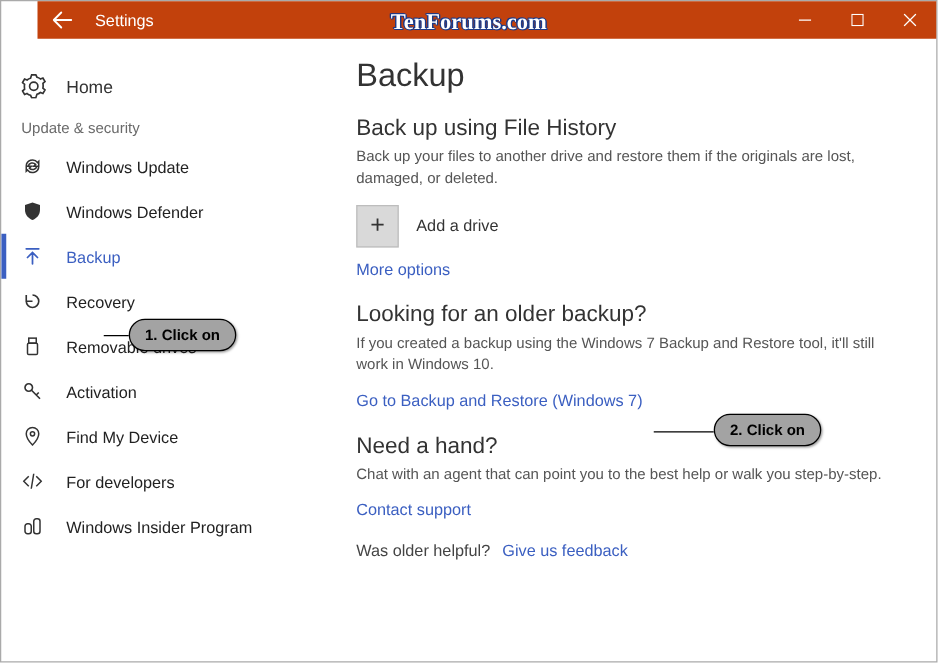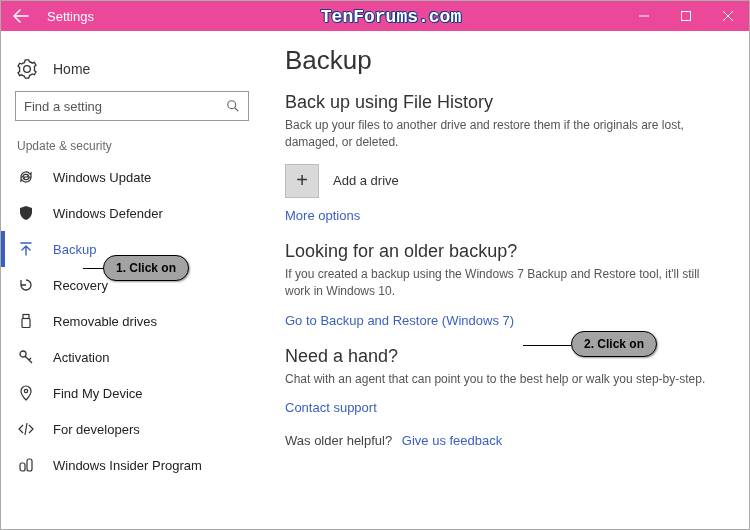--- a/index.html
+++ b/index.html
@@ -1,22 +1,22 @@
 <!DOCTYPE html>
 <html><head>
 <meta charset="utf-8">
 <style>
   * { box-sizing: border-box; margin: 0; padding: 0; }
   body { font-family: "Segoe UI", Arial, sans-serif; font-size: 13px; color: #333; background: #fff; width: 750px; height: 530px; overflow: hidden; position: relative; border: 1px solid #aaa; }
-  .titlebar { background: #ec4899; height: 30px; display: flex; align-items: center; color: #fff; position: relative; }
+  .titlebar { background: #c2410c; height: 30px; display: flex; align-items: center; color: #fff; position: relative; margin-left: 29px; }
   .titlebar .back { width: 40px; display:flex; align-items:center; justify-content:center; height:100%; }
   .titlebar .title { margin-left: 6px; font-size: 13px; }
   .titlebar .wincontrols { margin-left:auto; display:flex; height:100%; }
   .titlebar .wincontrols div { width:42px; display:flex; align-items:center; justify-content:center; }
-  .watermark { position:absolute; left:50%; transform:translateX(-50%); top:6px; font-family: Liberation Mono, monospace; font-size:18px; font-weight:bold; color:#fff; text-shadow: -1px 0 #1a3a8a, 1px 0 #1a3a8a, 0 -1px #1a3a8a, 0 1px #1a3a8a, -1px -1px #1a3a8a, 1px 1px #1a3a8a; pointer-events:none; z-index:50;margin-left:16px; }
+  .watermark { position:absolute; left:50%; transform:translateX(-50%); top:6px; font-family: Liberation Serif, serif; font-size:18px; font-weight:bold; color:#fff; text-shadow: -1px 0 #1a3a8a, 1px 0 #1a3a8a, 0 -1px #1a3a8a, 0 1px #1a3a8a, -1px -1px #1a3a8a, 1px 1px #1a3a8a; pointer-events:none; z-index:50; }
   .content { display:flex; height: calc(100% - 30px); }
   .sidebar { width: 262px; border-right: 0; padding: 24px 0 0 0; overflow:auto; }
   .home-row { display:flex; align-items:center; padding: 4px 16px 12px 16px; }
   .home-row .lbl { margin-left: 16px; font-size: 14px; }
   .searchbox { margin: 0 14px 14px 14px; border:1px solid #999; height:30px; display:flex; align-items:center; padding:0 8px; font-size:13px; color:#555; justify-content:space-between; }
   .section-label { color:#6a6a6a; font-size:12px; padding: 4px 16px 6px 16px; }
   .nav-item { display:flex; align-items:center; height:36px; padding-left:16px; font-size:13px; color:#222; position:relative; }
   .nav-item .ico { width:18px; height:18px; display:flex; align-items:center; justify-content:center; margin-right:18px; color:#333; }
   .nav-item.active { color:#3b5fc1; }
   .nav-item.active::before { content:""; position:absolute; left:0; top:0; bottom:0; width:4px; background:#3b5fc1; }
@@ -76,29 +76,20 @@
   <div class="sidebar">
     <div class="home-row">
       <span>
         <svg width="20" height="20" viewBox="0 0 24 24">
             <path fill="none" stroke="#333" stroke-width="1.6" d="M12 8a4 4 0 1 0 0 8 4 4 0 0 0 0-8zm9 4c0 .7-.1 1.3-.2 1.9l2 1.6-2 3.4-2.4-.9c-1 .8-2.1 1.4-3.3 1.7L14 23h-4l-1.1-2.3c-1.2-.3-2.3-.9-3.3-1.7l-2.4.9-2-3.4 2-1.6C3.1 13.3 3 12.7 3 12s.1-1.3.2-1.9l-2-1.6 2-3.4 2.4.9c1-.8 2.1-1.4 3.3-1.7L10 1h4l1.1 2.3c1.2.3 2.3.9 3.3 1.7l2.4-.9 2 3.4-2 1.6c.1.6.2 1.2.2 1.9z"></path>
           </svg>
       </span>
       <span class="lbl">Home</span>
     </div>
 
-    <div class="searchbox">
-      <span>Find a setting</span>
-      <span>
-        <svg width="14" height="14" viewBox="0 0 16 16">
-            <circle cx="6.5" cy="6.5" r="4.5" fill="none" stroke="#666" stroke-width="1.3"></circle>
-            <line x1="10" y1="10" x2="14" y2="14" stroke="#666" stroke-width="1.3"></line>
-          </svg>
-      </span>
-    </div>
 
     <div class="section-label">Update &amp; security</div>
 
     <div class="nav-item">
       <span class="ico">
           <svg width="16" height="16" viewBox="0 0 16 16">
             <path d="M3 8a5 5 0 0 1 9-3l1-1v4h-4l1.5-1.5A3.5 3.5 0 0 0 4.5 8M13 8a5 5 0 0 1-9 3l-1 1V8h4l-1.5 1.5A3.5 3.5 0 0 0 11.5 8" fill="none" stroke="#333" stroke-width="1.2"></path>
           </svg>
         </span>
       <span>Windows Update</span>

